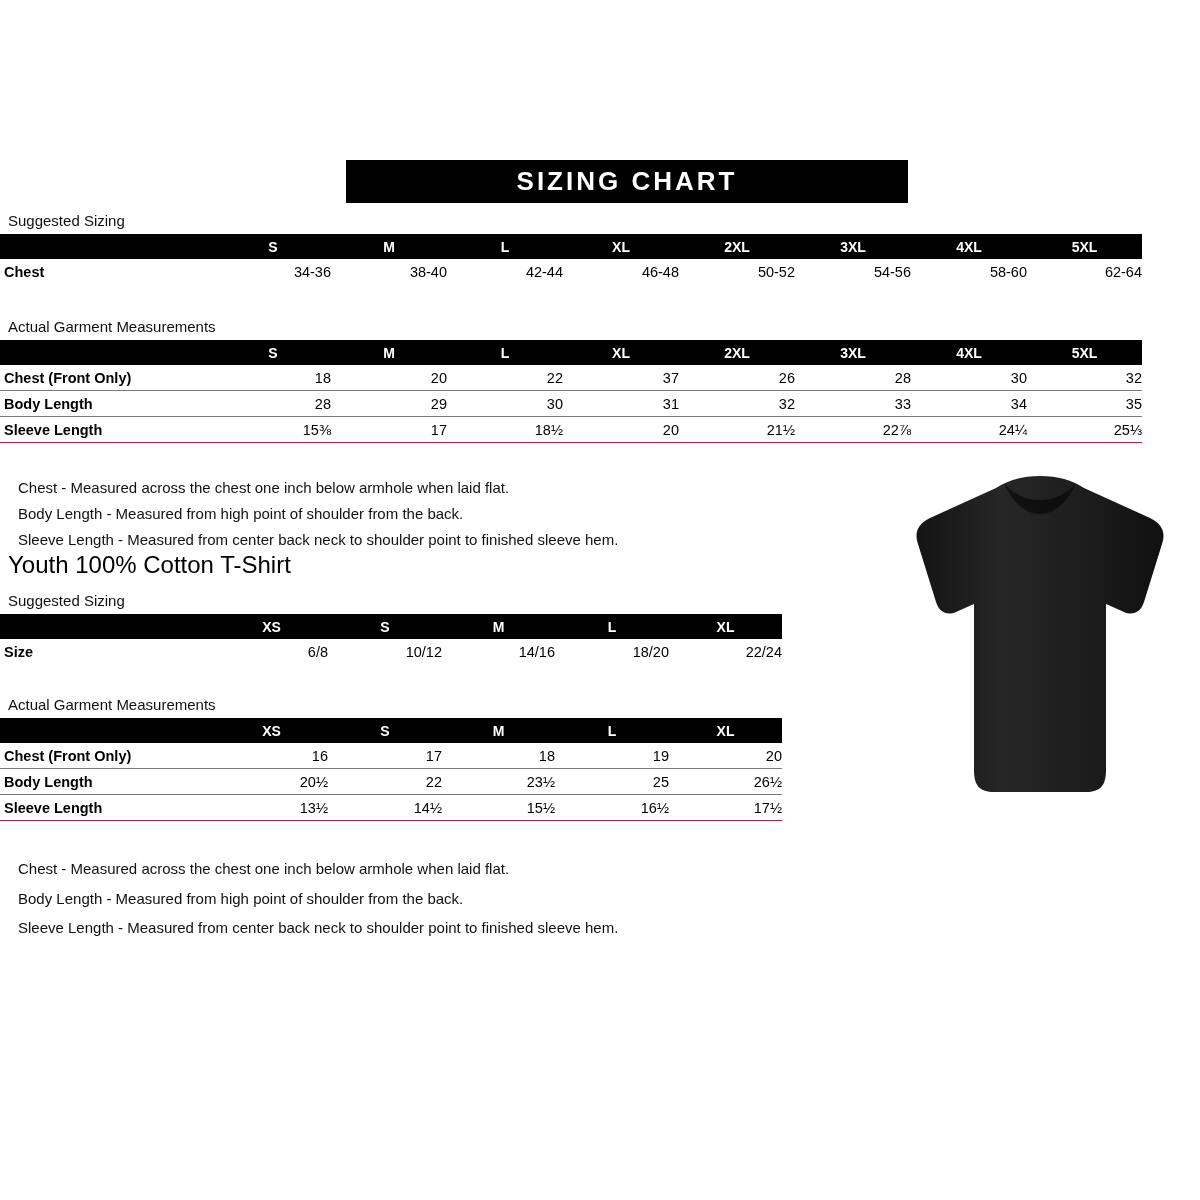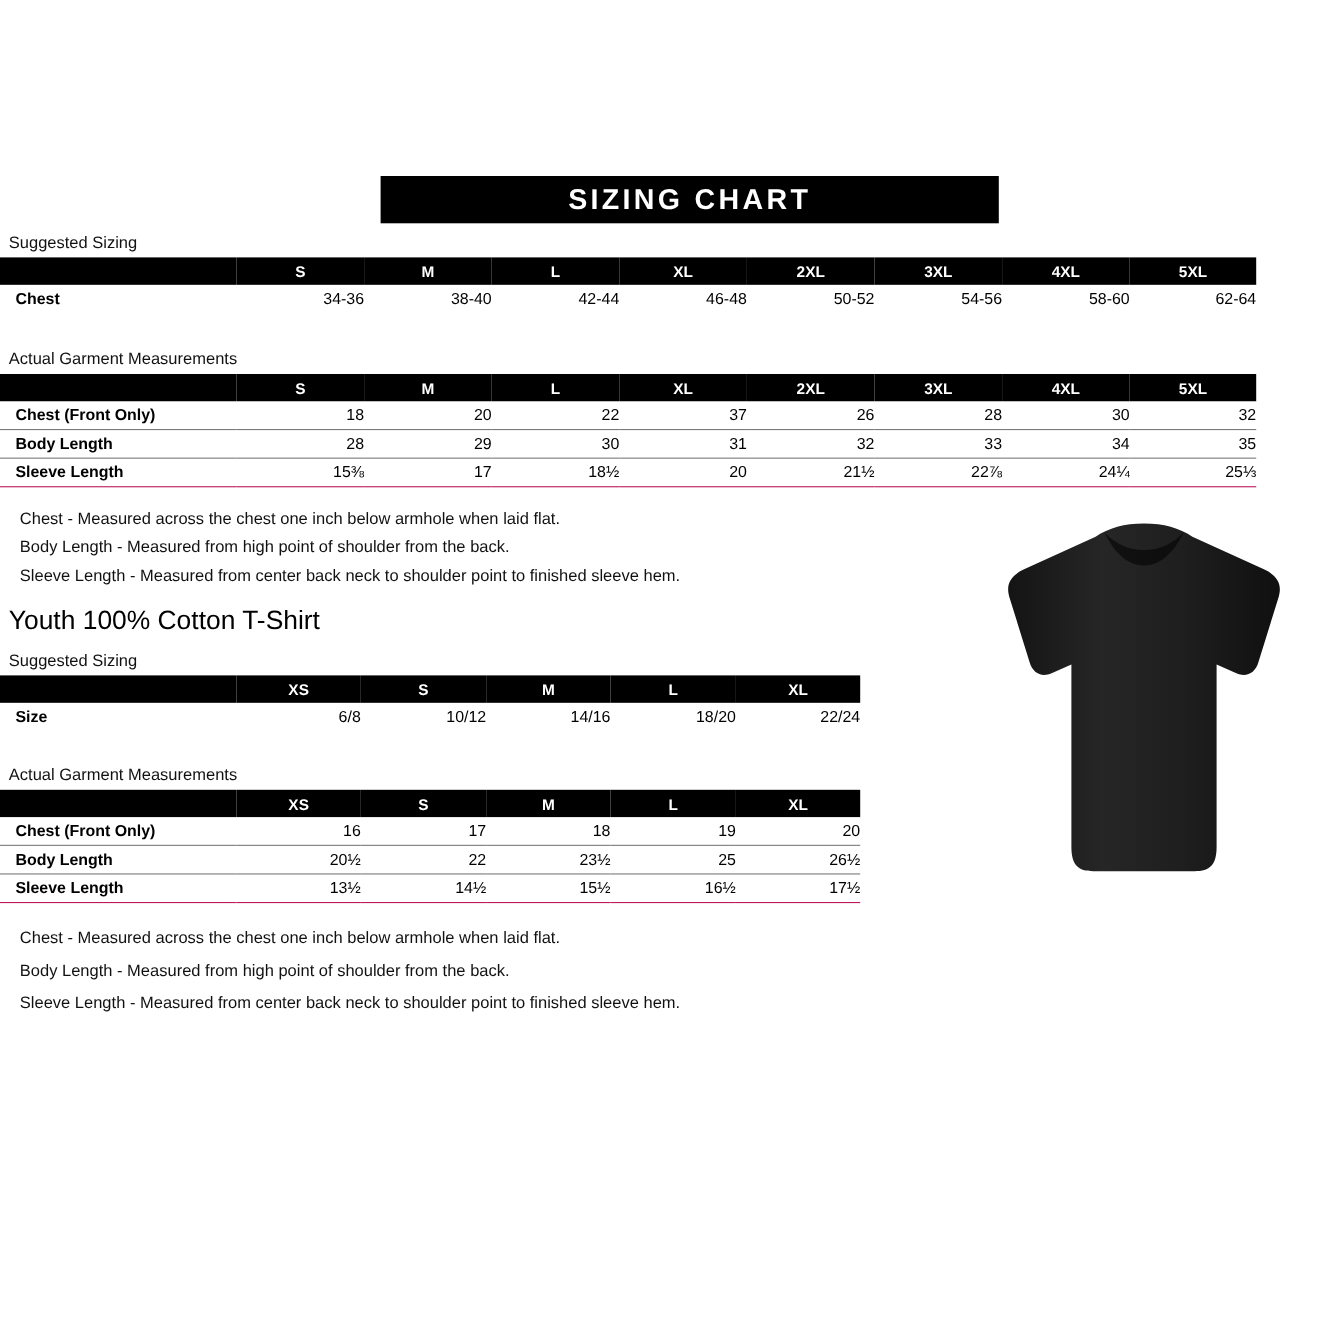--- a/index.html
+++ b/index.html
@@ -96,37 +96,38 @@
   table.sz thead th.rowhead {
     text-align: left;
     padding-left: 6px;
   }
   table.sz tbody td {
     text-align: right;
     background: #ffffff;
   }
   table.sz tbody td.rowhead {
     text-align: left;
-    padding-left: 14px;
+    padding-left: 4px;
     font-weight: bold;
     font-size: 14.5px;
   }
   table.sz.ruled tbody tr {
     border-bottom: 1px solid #7a7a7a;
   }
   table.sz.ruled tbody tr:last-child {
     border-bottom: 1px solid #be185d;
   }
 
   
   .note {
     position: absolute;
     font-size: 15px;
     color: #111111;
     white-space: nowrap;
+    margin-top: 16px;
   }
 
   
   .shirt {
     position: absolute;
     left: 900px;
     top: 470px;
     width: 280px;
     height: 340px;
   }

